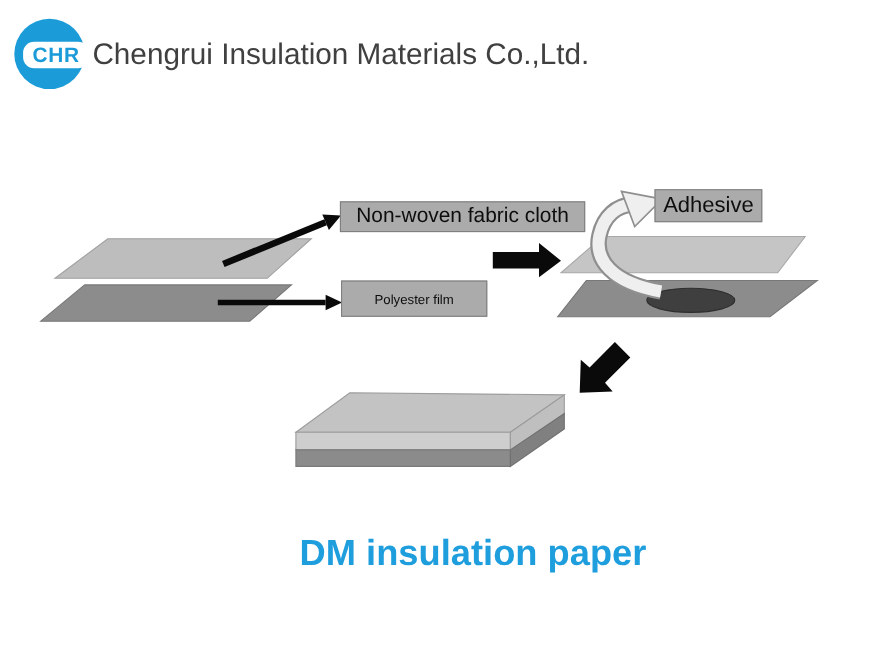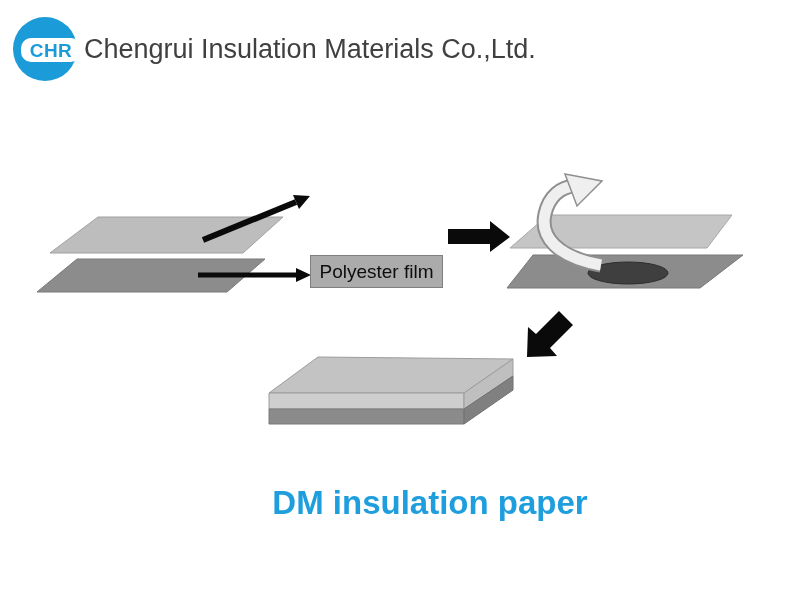--- a/index.html
+++ b/index.html
@@ -27,21 +27,21 @@
   }
   
   .diagram{position:absolute;left:0;top:0;width:800px;height:600px;}
   
   .lbl{
     position:absolute;background:#ababab;border:1px solid #7f7f7f;
     color:#0d0d0d;display:flex;align-items:center;justify-content:center;
     white-space:nowrap;box-sizing:border-box;
   }
   .lbl-nonwoven{left:309px;top:183px;width:223px;height:28px;font-size:19px;}
-  .lbl-polyester{left:310px;top:255px;width:133px;height:33px;font-size:19px;}
+  .lbl-polyester{left:310px;top:255px;width:133px;height:33px;font-size:12px;}
   .lbl-adhesive{left:595px;top:172px;width:98px;height:30px;font-size:20px;}
   
   .caption{
     position:absolute;left:230px;top:484px;width:400px;text-align:center;
     font-size:33px;font-weight:bold;color:#1f9ede;white-space:nowrap;
   }
 </style>
 </head>
 <body>
 
@@ -86,17 +86,19 @@
 
     <g>
       <polygon points="269,393 318,357 513,359 464,393" fill="#c3c3c3" stroke="#9c9c9c" stroke-width="1"></polygon>
       <polygon points="269,393 464,393 464,409 269,409" fill="#cecece" stroke="#9c9c9c" stroke-width="1"></polygon>
       <polygon points="269,409 464,409 464,424 269,424" fill="#8b8b8b" stroke="#7a7a7a" stroke-width="1"></polygon>
       <polygon points="464,393 513,359 513,376 464,409" fill="#bfbfbf" stroke="#9c9c9c" stroke-width="1"></polygon>
       <polygon points="464,409 513,376 513,390 464,424" fill="#808080" stroke="#707070" stroke-width="1"></polygon>
     </g>
   </svg>
 
+  <div class="lbl lbl-nonwoven">Non-woven fabric cloth</div>
   <div class="lbl lbl-polyester">Polyester film</div>
+  <div class="lbl lbl-adhesive">Adhesive</div>
 
   <div class="caption">DM insulation paper</div>
 
 </div>
 
 </body></html>

